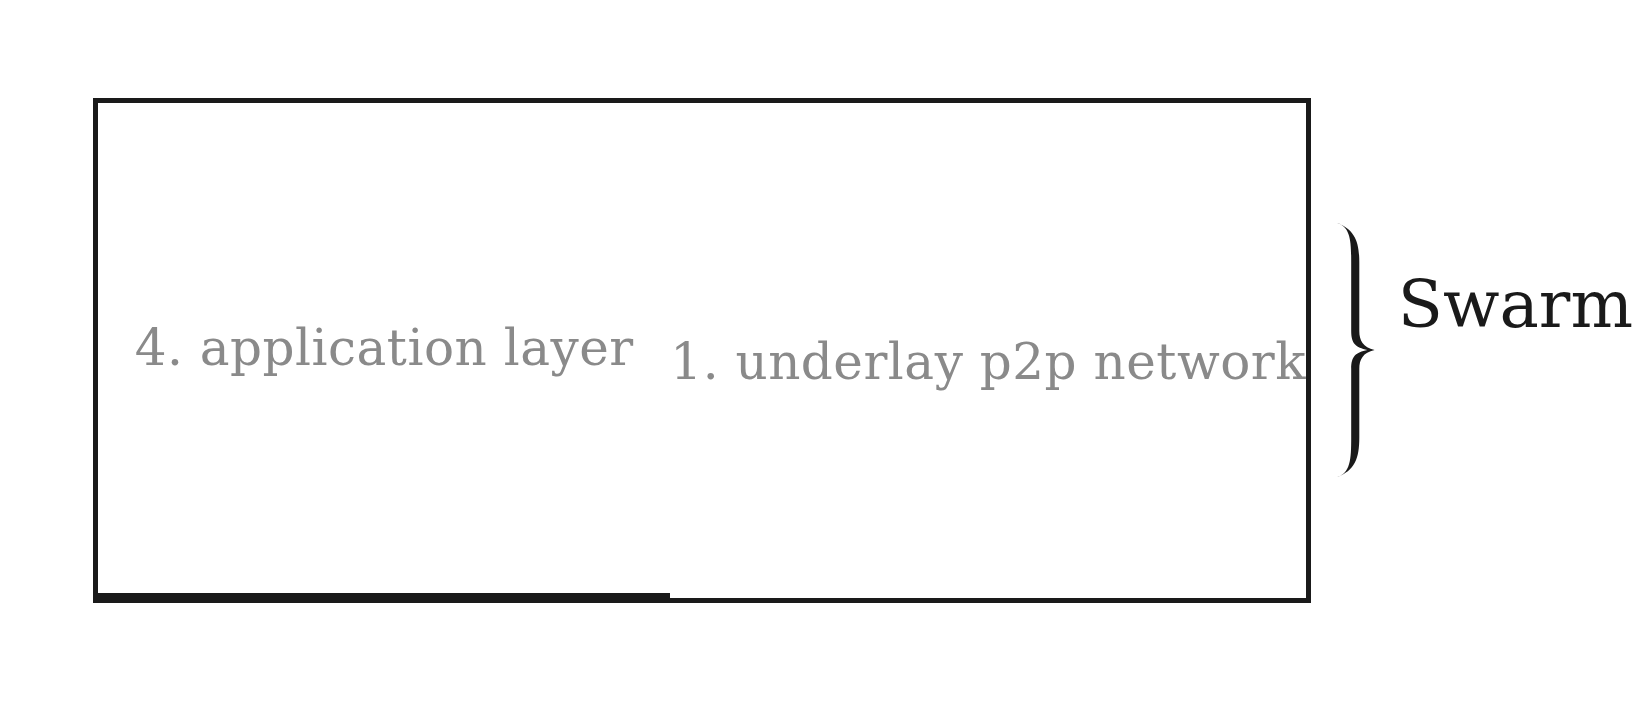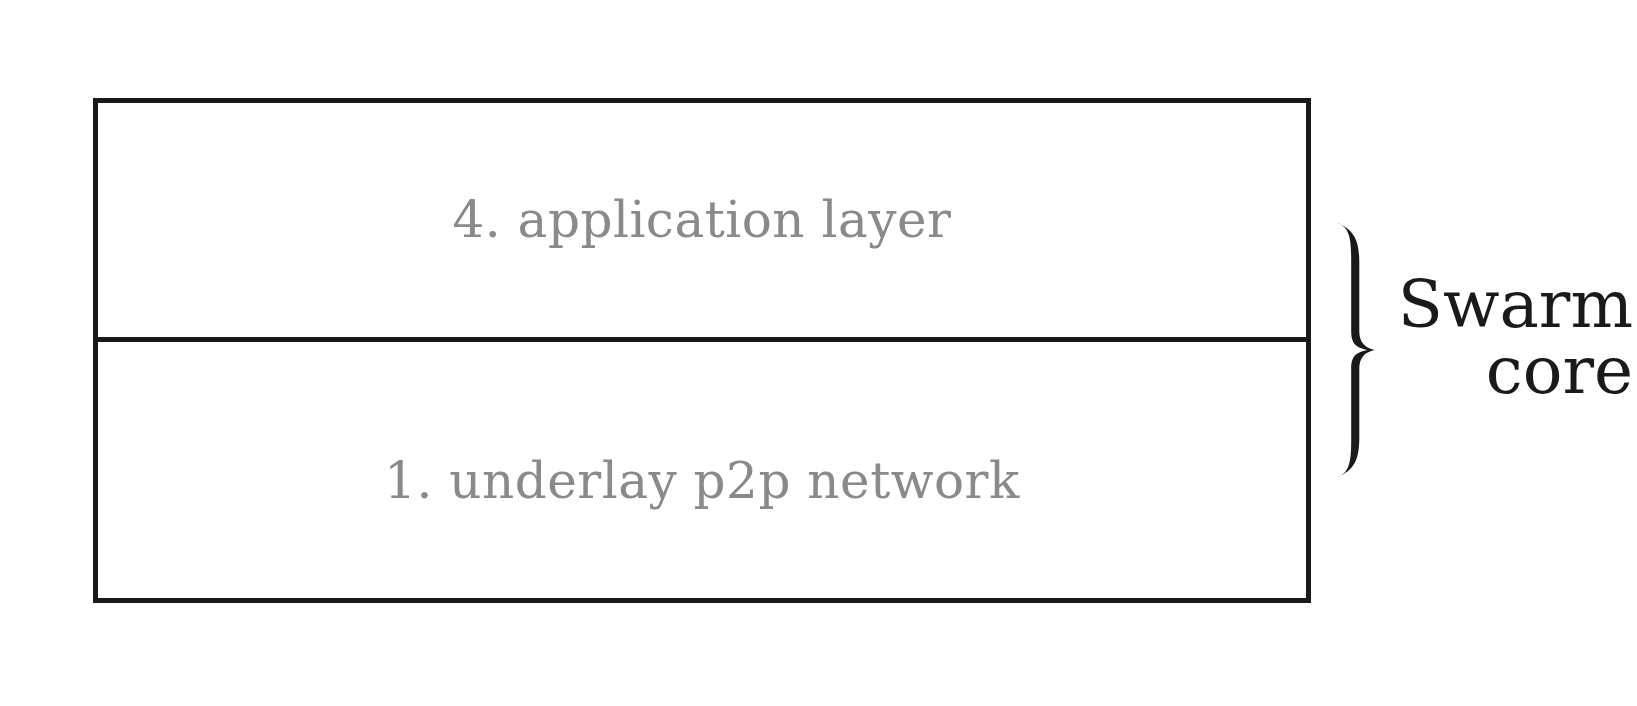--- a/index.html
+++ b/index.html
@@ -22,21 +22,21 @@
     background: var(--background);
   }
   .stack-box {
     position: absolute;
     left: 93px;
     top: 98px;
     width: 1218px;
     height: 505px;
     border: 5px solid var(--ink);
     display: flex;
-    flex-direction: column;
+    flex-direction: row;
     background: var(--background);
     text-align: right;
   }
   .layer-row {
     flex: 1 1 0;
     display: flex;
     align-items: center;
     justify-content: center;
     border-bottom: 5px solid var(--ink);
     color: var(--ink);
@@ -98,16 +98,15 @@
         C37,161 41,153 54,150
         C41,147 37,139 37,128
         L37,48
         C37,24 32,10 12,2
         Z"></path>
     </svg>
   </div>
 
   <div class="brace-label">
     <div>Swarm</div>
-    <div>core</div>
   </div>
 
 </div>
 
 </body></html>

